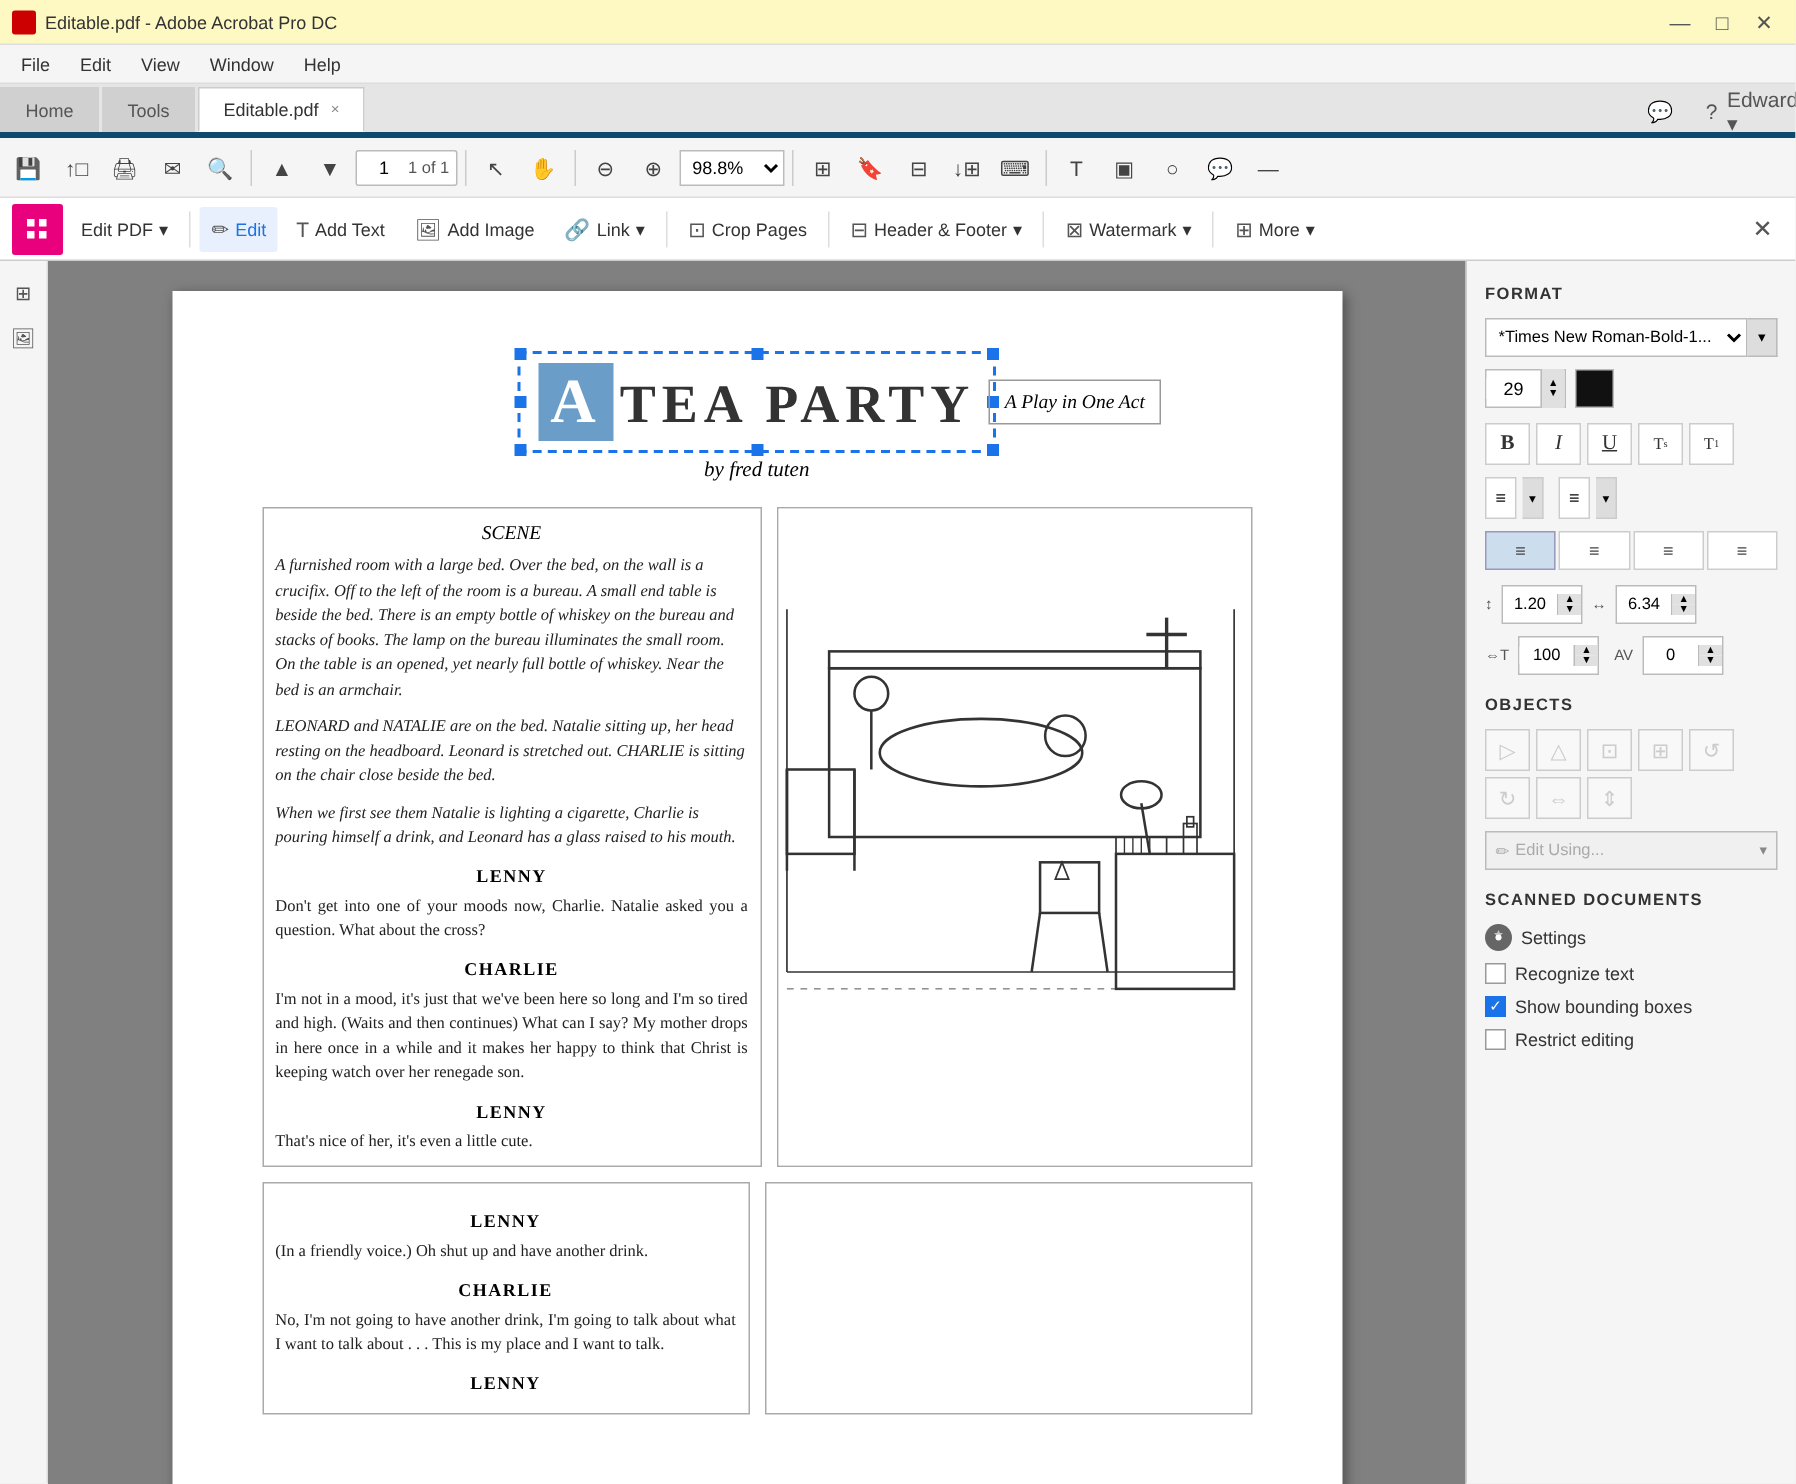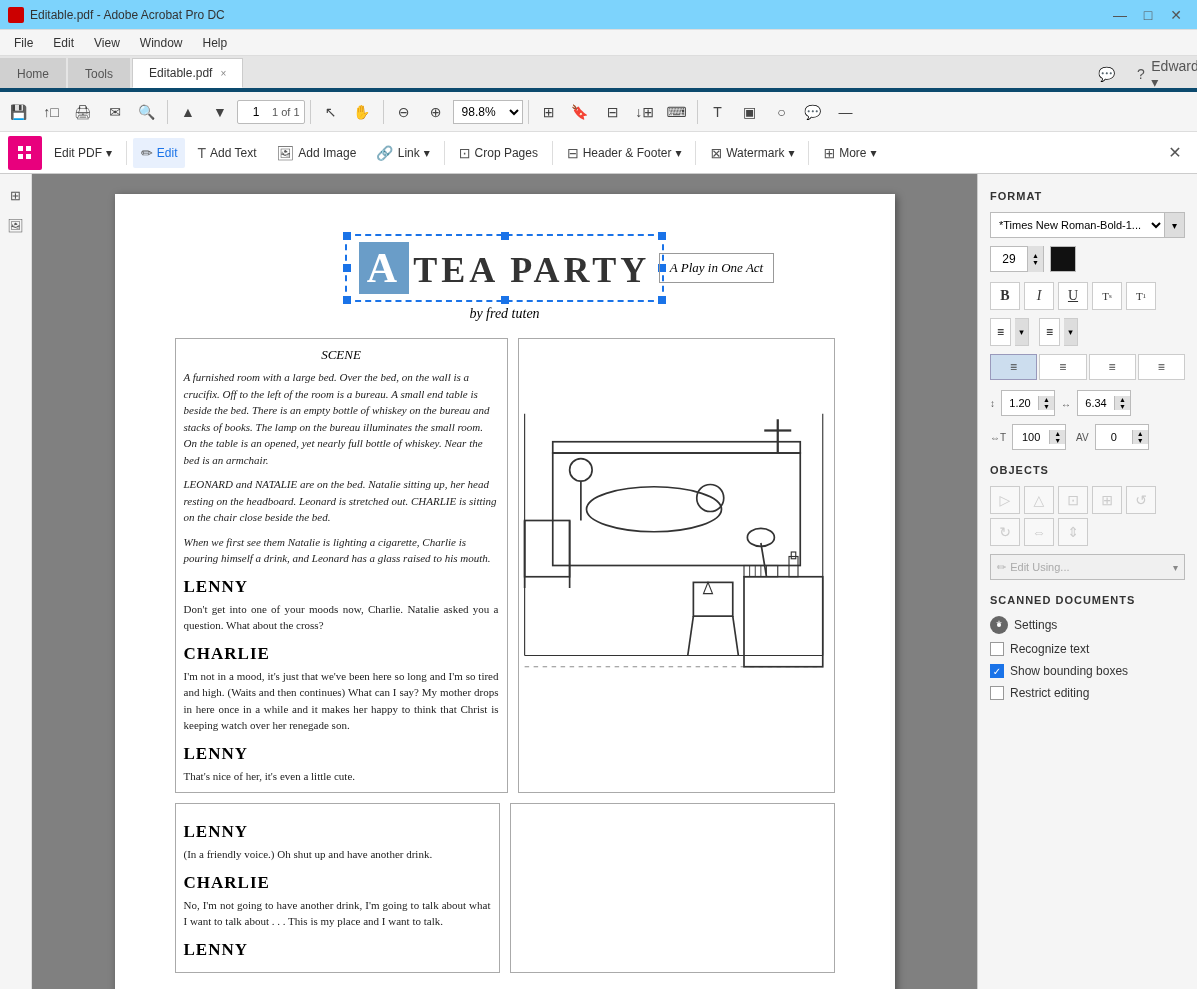--- a/index.html
+++ b/index.html
@@ -1,20 +1,20 @@
 <!DOCTYPE html>
 <html><head>
   <meta charset="utf-8">
   <style>
     * { box-sizing: border-box; margin: 0; padding: 0; }
     body { font-family: 'Segoe UI', Arial, sans-serif; font-size: 12px; background: #f0f0f0; overflow: hidden; width: 1197px; height: 989px; }
 
     
     .title-bar {
-      background: #7dd3fc;
+      background: #fef9c3;
       height: 30px;
       display: flex;
       align-items: center;
       padding: 0 8px;
       border-bottom: 1px solid #ddd;
       user-select: none;
     }
     .title-bar .app-icon { width: 16px; height: 16px; margin-right: 6px; background: #c00; border-radius: 2px; display: inline-block; }
     .title-bar .title-text { flex: 1; font-size: 12px; color: #333; }
     .title-bar .win-controls { display: flex; gap: 2px; }
@@ -247,23 +247,23 @@
       font-weight: normal;
     }
     .scene-text {
       font-family: 'Times New Roman', serif;
       font-size: 11px;
       font-style: italic;
       line-height: 1.5;
       color: #222;
     }
     .char-name {
-      text-align: left;
+      text-align: center;
       font-family: 'Times New Roman', serif;
-      font-size: 17px;
+      font-size: 12px;
       font-weight: bold;
       margin-top: 10px;
       margin-bottom: 4px;
       letter-spacing: 1px;
     }
     .dialog-text {
       font-family: 'Times New Roman', serif;
       font-size: 11px;
       line-height: 1.5;
       color: #222;

